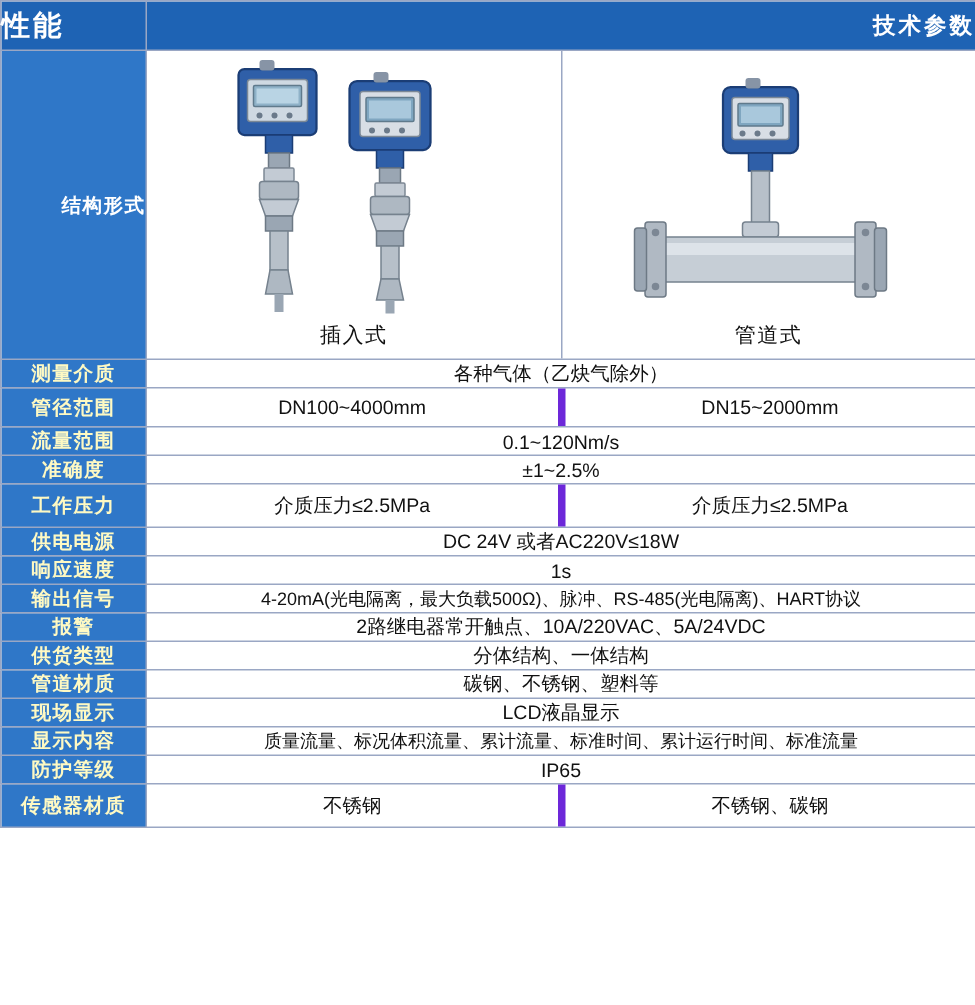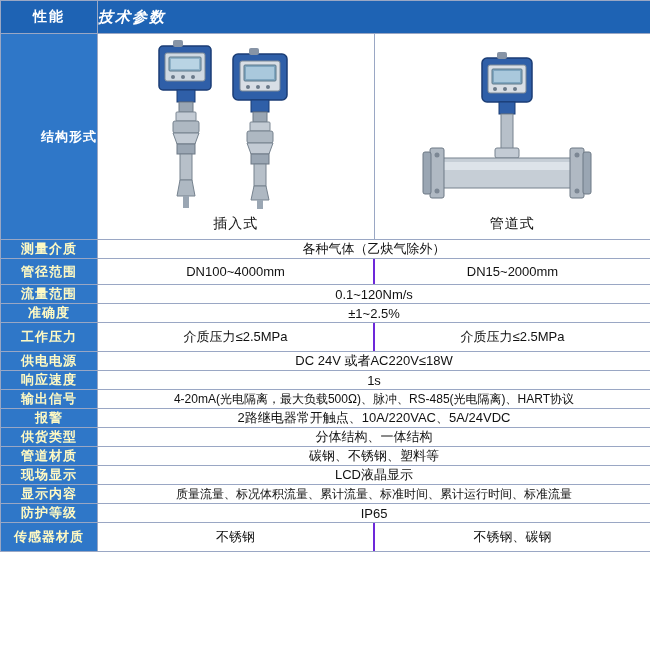--- a/index.html
+++ b/index.html
@@ -20,35 +20,34 @@
     table-layout: fixed;
   }
   .spec-table td {
     border: 1px solid #9aa7c4;
     padding: 0;
     vertical-align: middle;
   }
   .hdr-left {
     background: #1e63b4;
     color: #ffffff;
-    font-size: 14px;
+    font-size: 19px;
     font-weight: bold;
-    text-align: center;
+    text-align: left;
     height: 32px;
     letter-spacing: 2px;
   }
   .hdr-right {
     background: #1e63b4;
     color: #ffffff;
     font-size: 15px;
     font-weight: bold;
-    text-align: left;
+    text-align: right;
     height: 32px;
     letter-spacing: 2px;
-    font-style: italic;
   }
   .lbl {
     background: #2f77c8;
     color: #fef9c3;
     font-size: 13px;
     font-weight: bold;
     text-align: center;
     padding: 5px 2px;
     letter-spacing: 1px;
   }
@@ -103,21 +102,21 @@
     display: flex;
     width: 100%;
   }
   .split > div {
     flex: 1 1 50%;
     text-align: center;
     font-size: 13px;
     padding: 5px 4px;
   }
   .split > div.first {
-    border-right: 2px solid #6d28d9;
+    border-right: 5px solid #6d28d9;
   }
   svg { display: block; }
 </style>
 </head>
 <body>
 
 <table class="spec-table">
   <colgroup>
     <col style="width:97px">
     <col style="width:553px">

